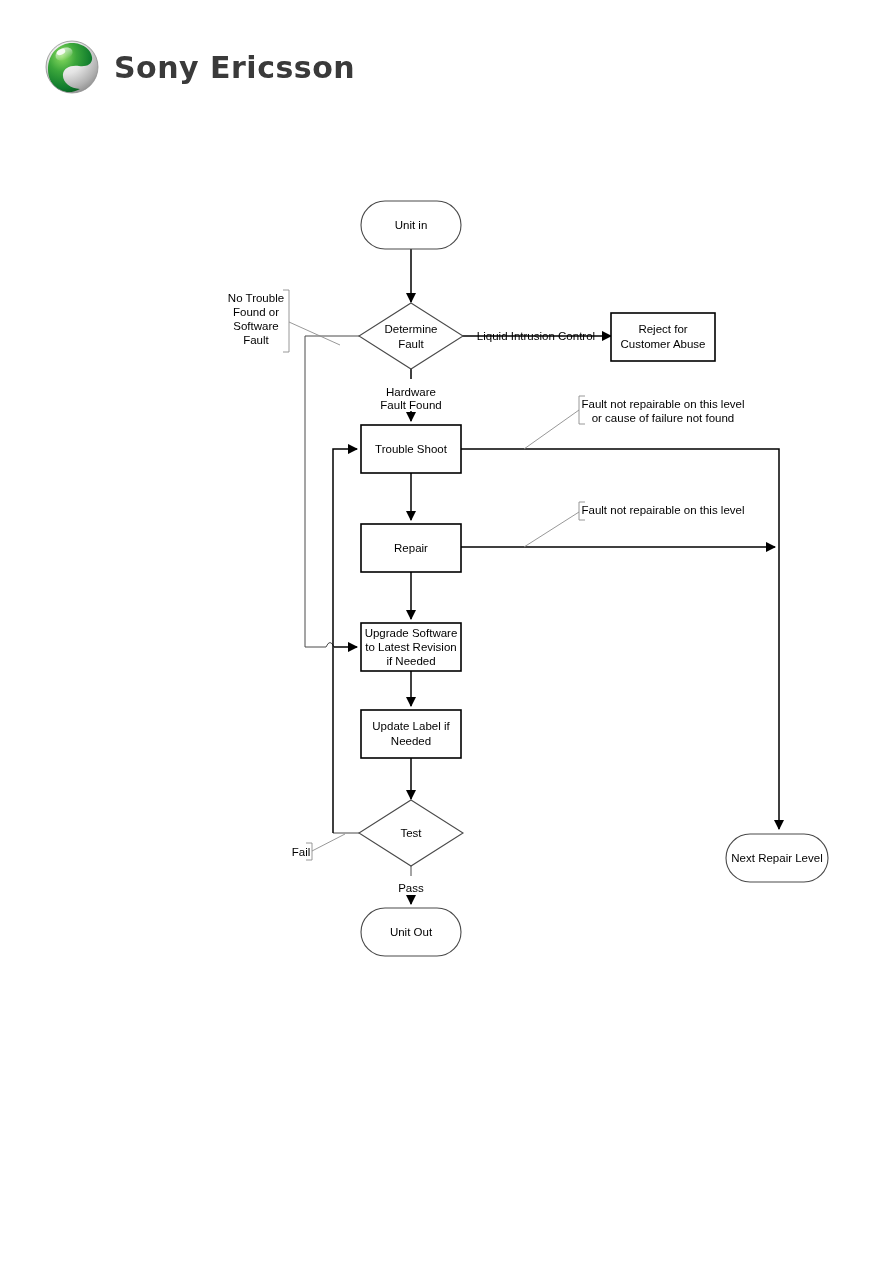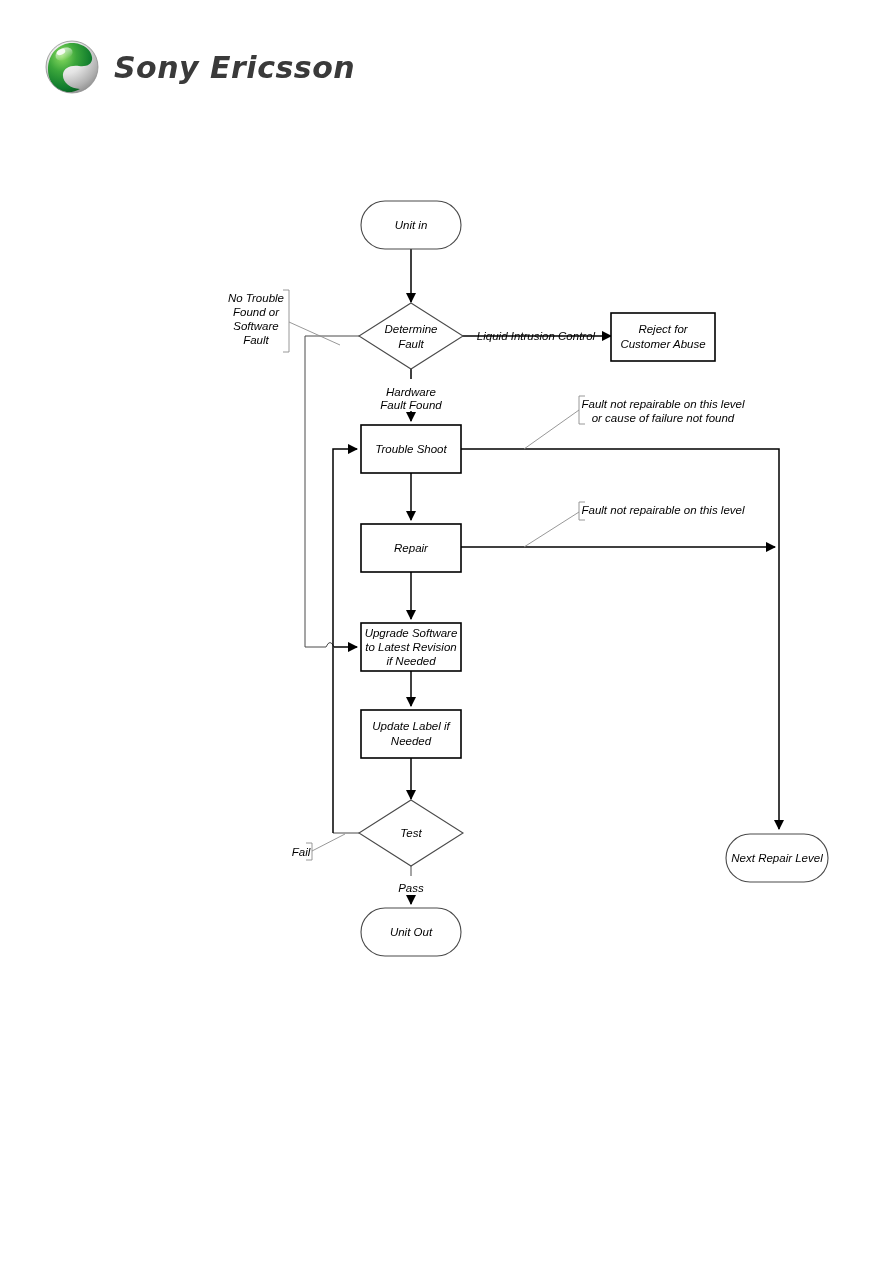--- a/index.html
+++ b/index.html
@@ -13,21 +13,20 @@
     height: 1263px;
     position: relative;
     font-family: "Liberation Sans", sans-serif;
     overflow: hidden;
   }
   #page {
     position: relative;
     width: 710px;
     height: 1263px;
     background: #ffffff;
-    font-style: italic;
   }
   
   #logo-area {
     position: absolute;
     left: 44px;
     top: 32px;
     width: 300px;
     height: 70px;
     display: flex;
     align-items: center;

